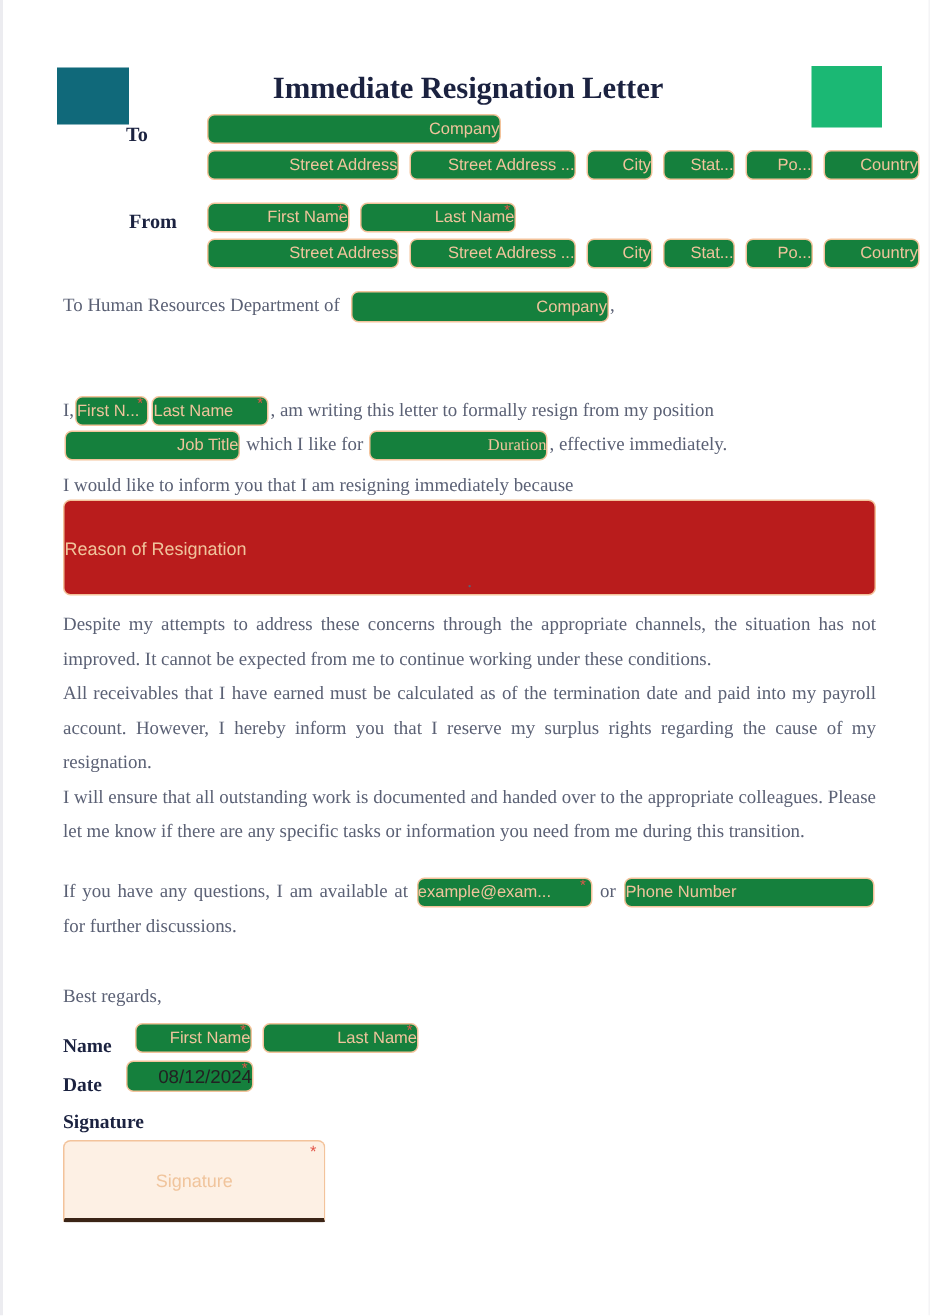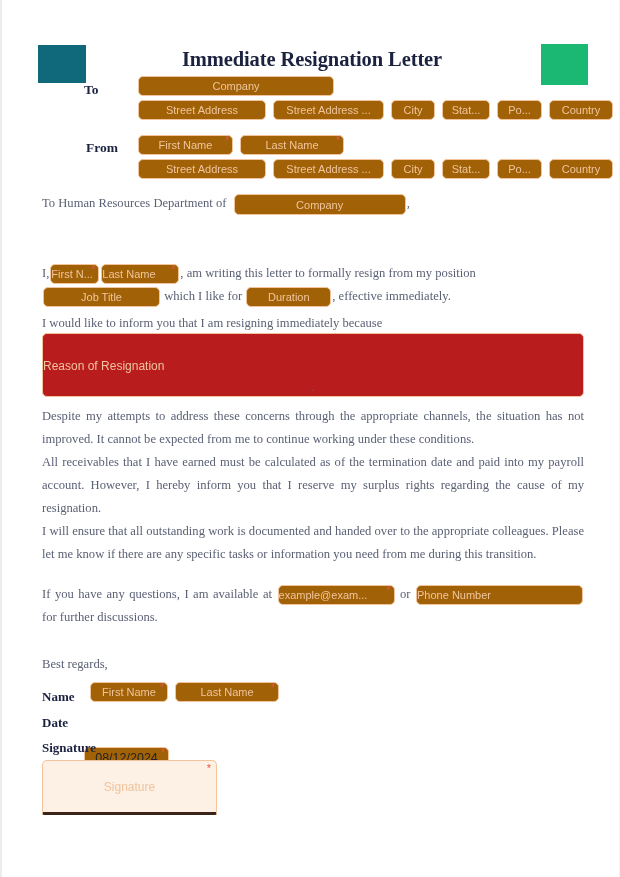--- a/index.html
+++ b/index.html
@@ -54,27 +54,27 @@
     font-size: 20.5px;
     letter-spacing: -0.1px;
     color: #1b2240;
   }
 
   
   .fld {
     display: inline-block;
     position: relative;
     box-sizing: border-box;
-    background: #a16207;
+    background: #15803d;
     border: 1px solid #f3c39b;
     border-radius: 5px;
     color: #f0c49c;
     font-family: "Liberation Sans", sans-serif;
     font-size: 11px;
-    text-align: center;
+    text-align: right;
     line-height: 19px;
     height: 20px;
     white-space: nowrap;
     overflow: hidden;
     vertical-align: middle;
   }
   .fld.req::after {
     content: "*";
     position: absolute;
     right: 3px;
@@ -236,21 +236,21 @@
     <span class="fld inline-fld" style="width:172px; height:21px; line-height:20px; margin-left:4px;">Company</span><span>,</span>
   </div>
 
   <div class="body-text just" style="top:262px;">
     <span>I,</span><span class="fld req inline-fld" style="width:49px;">First N...</span><span class="fld req inline-fld" style="width:78px;">Last Name</span><span>, am writing this letter to formally resign from my position</span>
   </div>
 
   <div class="body-text" style="top:285px;">
     <span class="fld inline-fld" style="width:117px;">Job Title</span>
     <span>which I like for</span>
-    <span class="fld inline-fld" style="width:85px;">Duration</span><span>, effective immediately.</span>
+    <span class="fld inline-fld" style="width:119px;font-family:Liberation Serif, serif;">Duration</span><span>, effective immediately.</span>
   </div>
 
   <div class="body-text" style="top:312px;">I would like to inform you that I am resigning immediately because</div>
 
   <div class="reason-area">Reason of Resignation</div>
   <div class="reason-dot">.</div>
 
   <div class="body-text just" style="top:405px;">Despite my attempts to address these concerns through the appropriate channels, the situation has not improved. It cannot be expected from me to continue working under these conditions.</div>
   <div class="body-text just" style="top:451px;">All receivables that I have earned must be calculated as of the termination date and paid into my payroll account. However, I hereby inform you that I reserve my surplus rights regarding the cause of my resignation.</div>
   <div class="body-text just" style="top:520px;">I will ensure that all outstanding work is documented and handed over to the appropriate colleagues. Please let me know if there are any specific tasks or information you need from me during this transition.</div>
@@ -265,20 +265,20 @@
 
   <div class="regards">Best regards,</div>
 
   <div class="closing-label" style="top:689px;">Name</div>
   <div style="position:absolute; left:88px; top:682px;">
     <span class="fld req" style="width:78px; margin-right:3px;">First Name</span>
     <span class="fld req" style="width:104px;">Last Name</span>
   </div>
 
   <div class="closing-label" style="top:715px;">Date</div>
-  <div style="position:absolute; left:82px; top:707px;margin-top:40px;">
+  <div style="position:absolute; left:82px; top:707px;">
     <span class="fld req filled" style="width:85px; height:21px; line-height:20px;">08/12/2024</span>
   </div>
 
   <div class="closing-label" style="top:740px;">Signature</div>
   <div class="sig-box">Signature</div>
 
 </div>
 
 </body></html>

